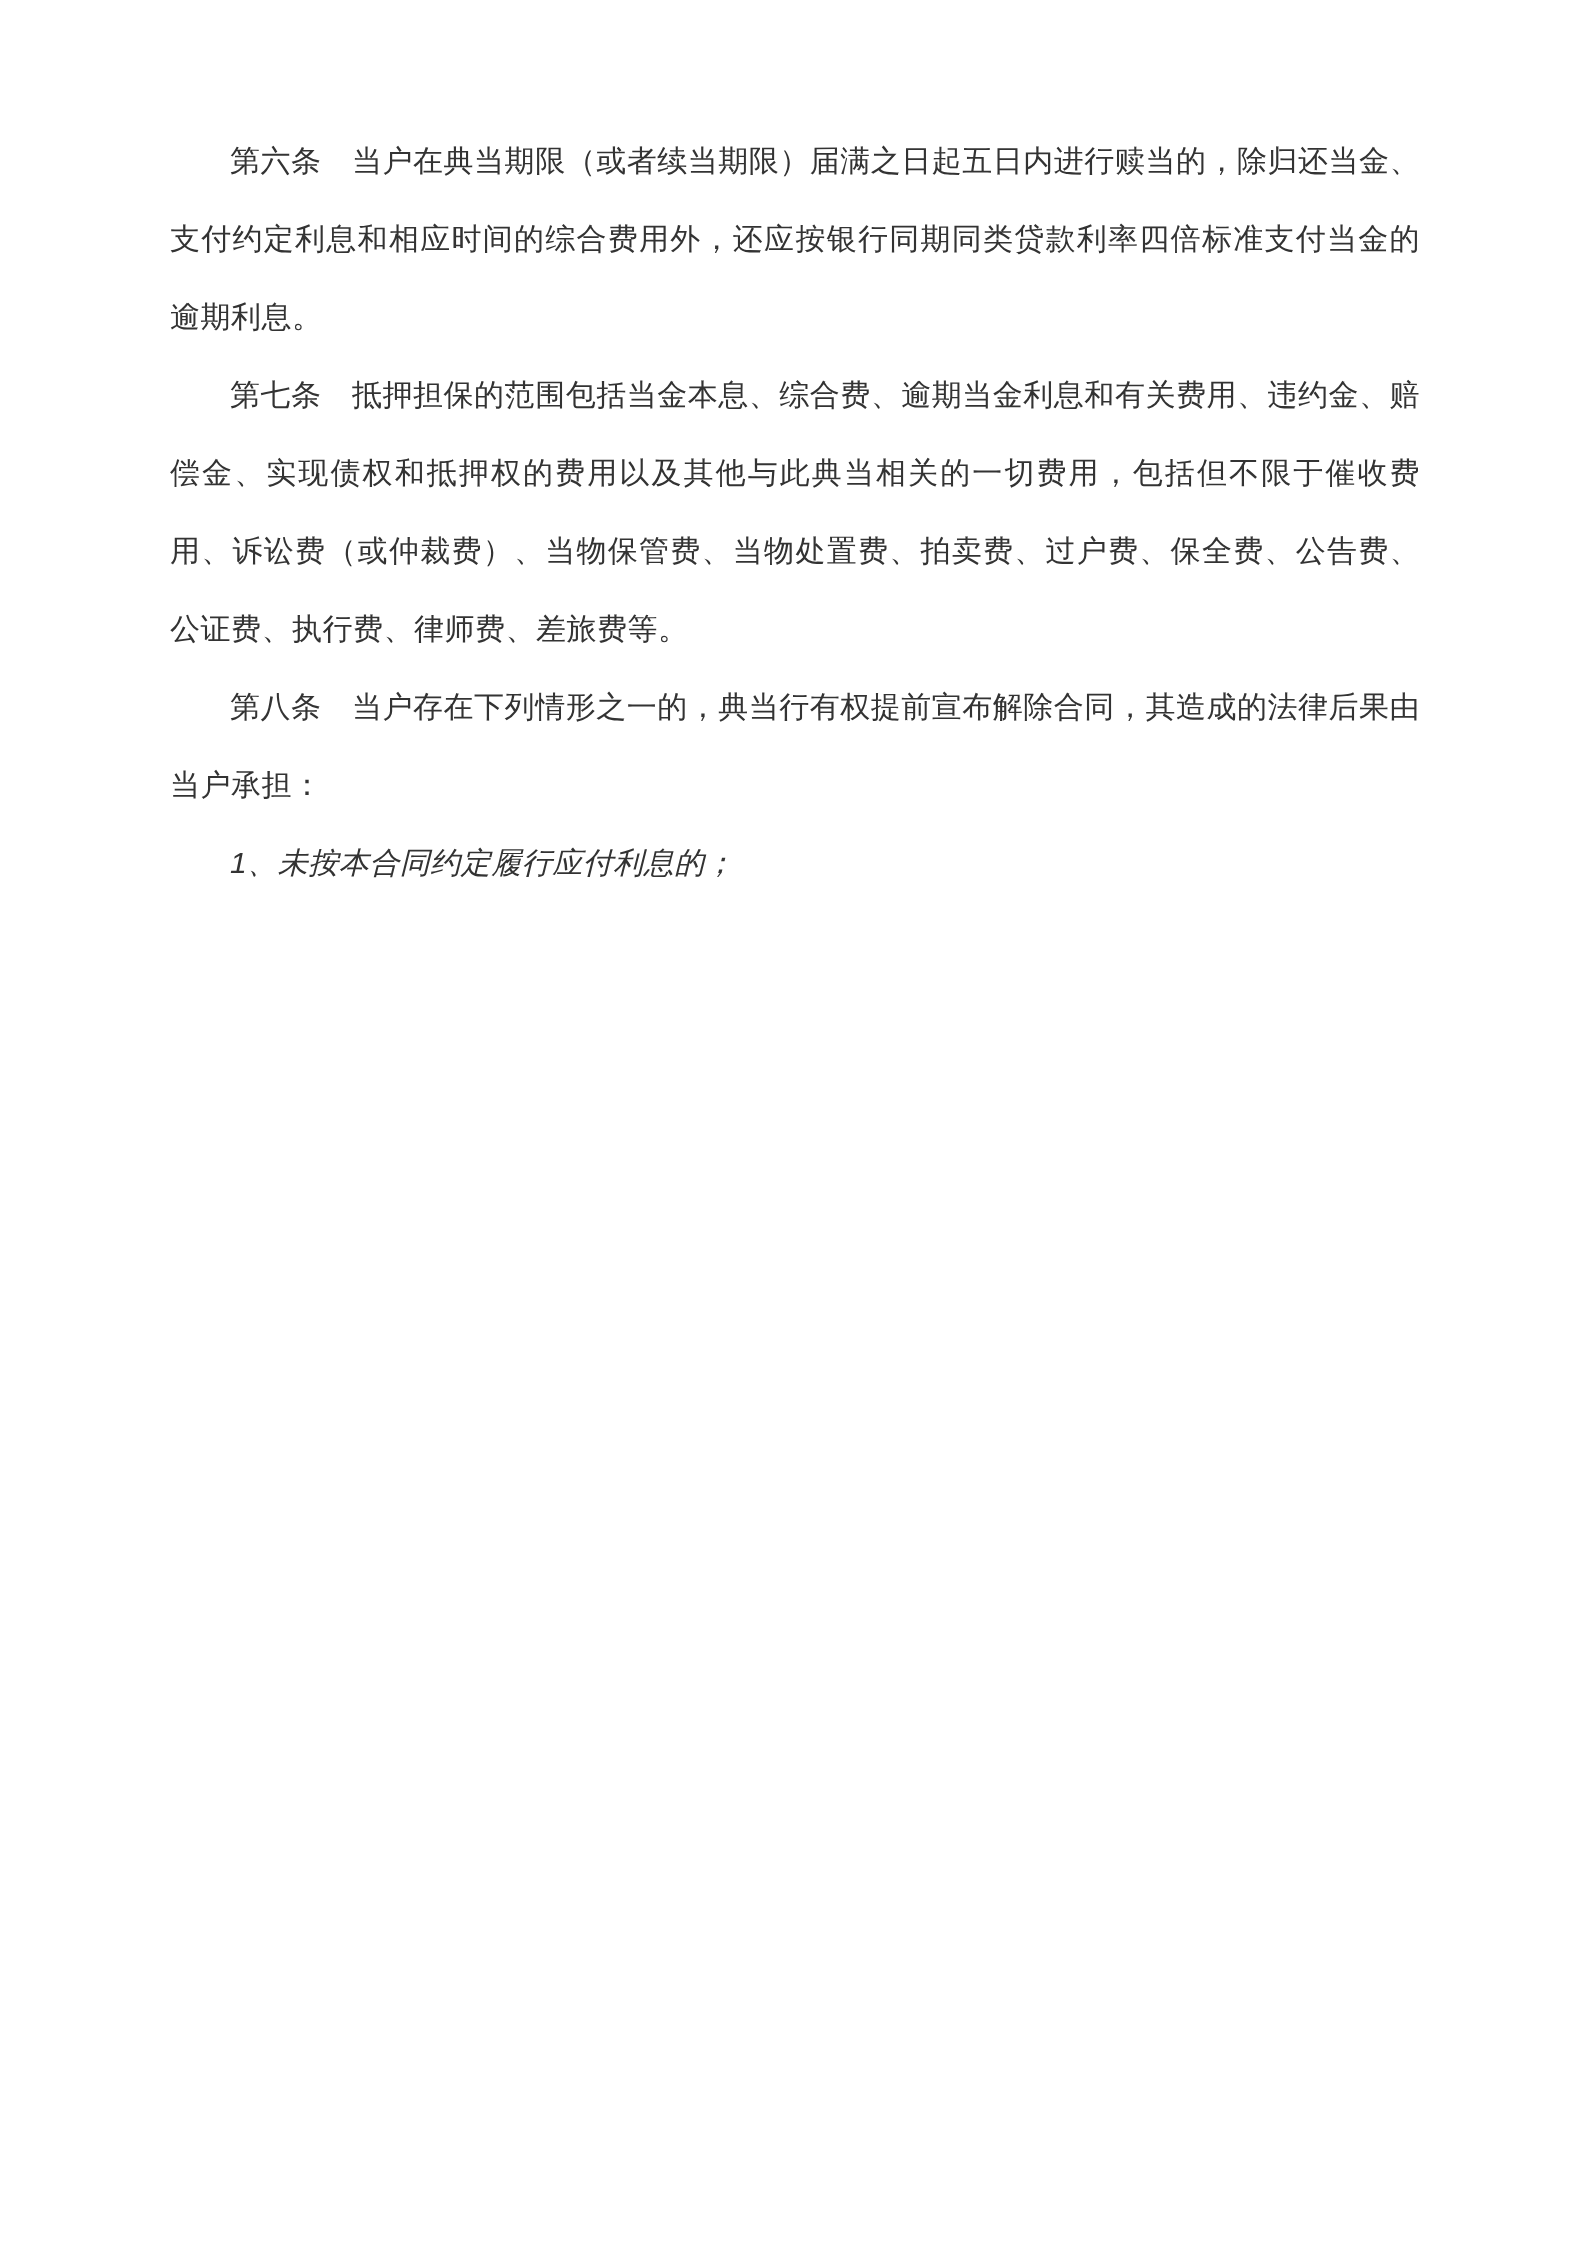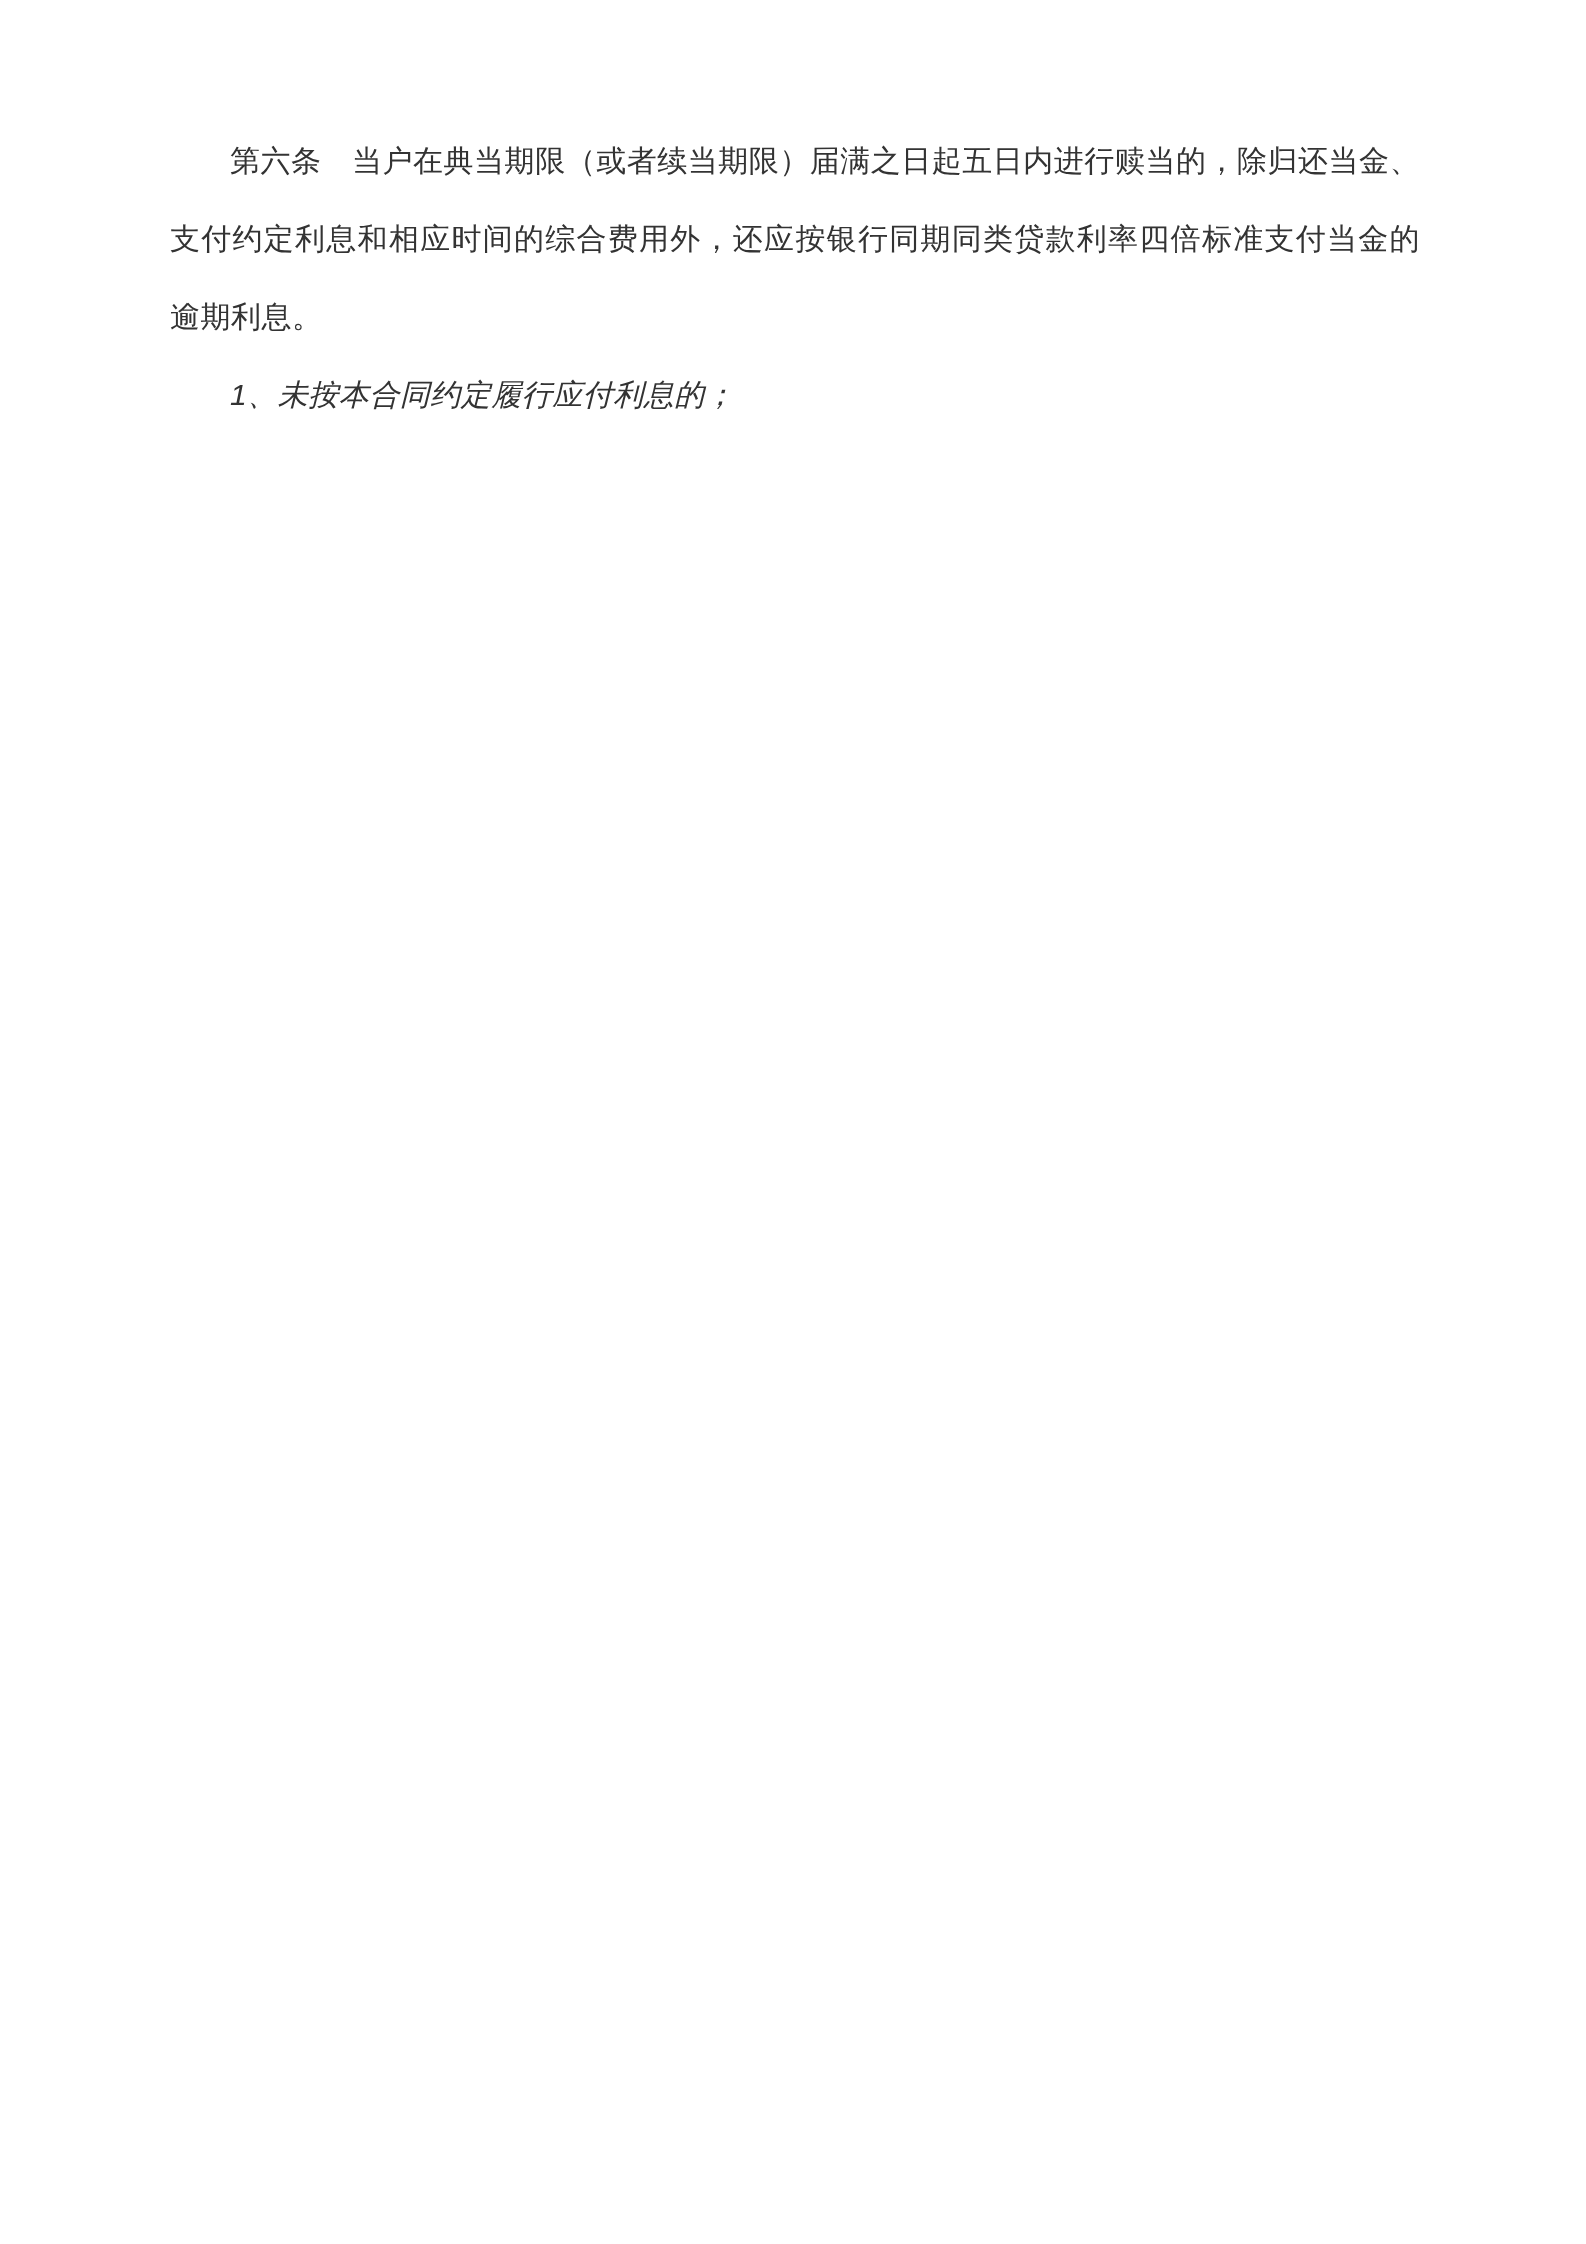--- a/index.html
+++ b/index.html
@@ -41,15 +41,17 @@
     text-align: left;
     font-style: italic;
   }
 </style>
 </head>
 <body>
 
 <div class="page">
   <div class="doc-body">
     <p>第六条　当户在典当期限（或者续当期限）届满之日起五日内进行赎当的，除归还当金、支付约定利息和相应时间的综合费用外，还应按银行同期同类贷款利率四倍标准支付当金的逾期利息。</p>
+    <p>第七条　抵押担保的范围包括当金本息、综合费、逾期当金利息和有关费用、违约金、赔偿金、实现债权和抵押权的费用以及其他与此典当相关的一切费用，包括但不限于催收费用、诉讼费（或仲裁费）、当物保管费、当物处置费、拍卖费、过户费、保全费、公告费、公证费、执行费、律师费、差旅费等。</p>
+    <p>第八条　当户存在下列情形之一的，典当行有权提前宣布解除合同，其造成的法律后果由当户承担：</p>
     <p class="list-item">1、未按本合同约定履行应付利息的；</p>
   </div>
 </div>
 
 </body></html>

